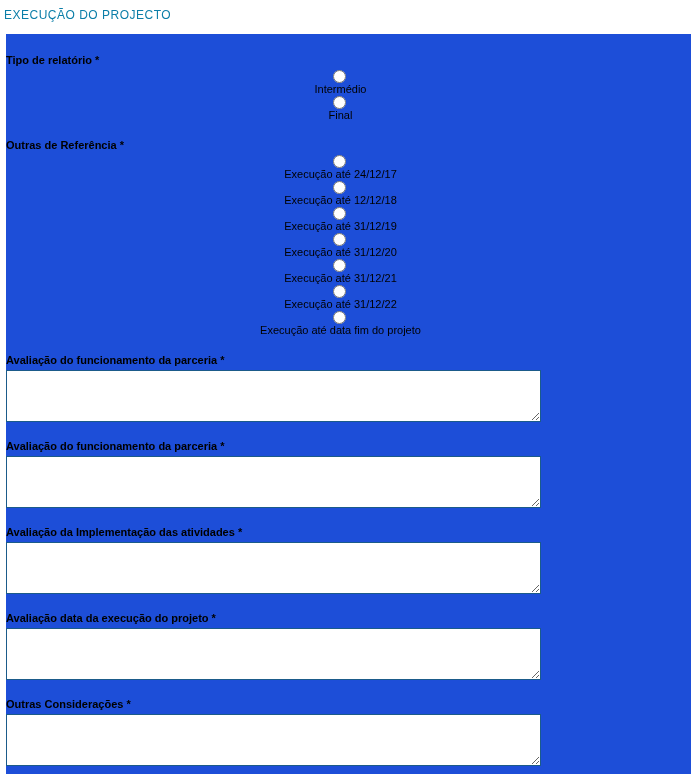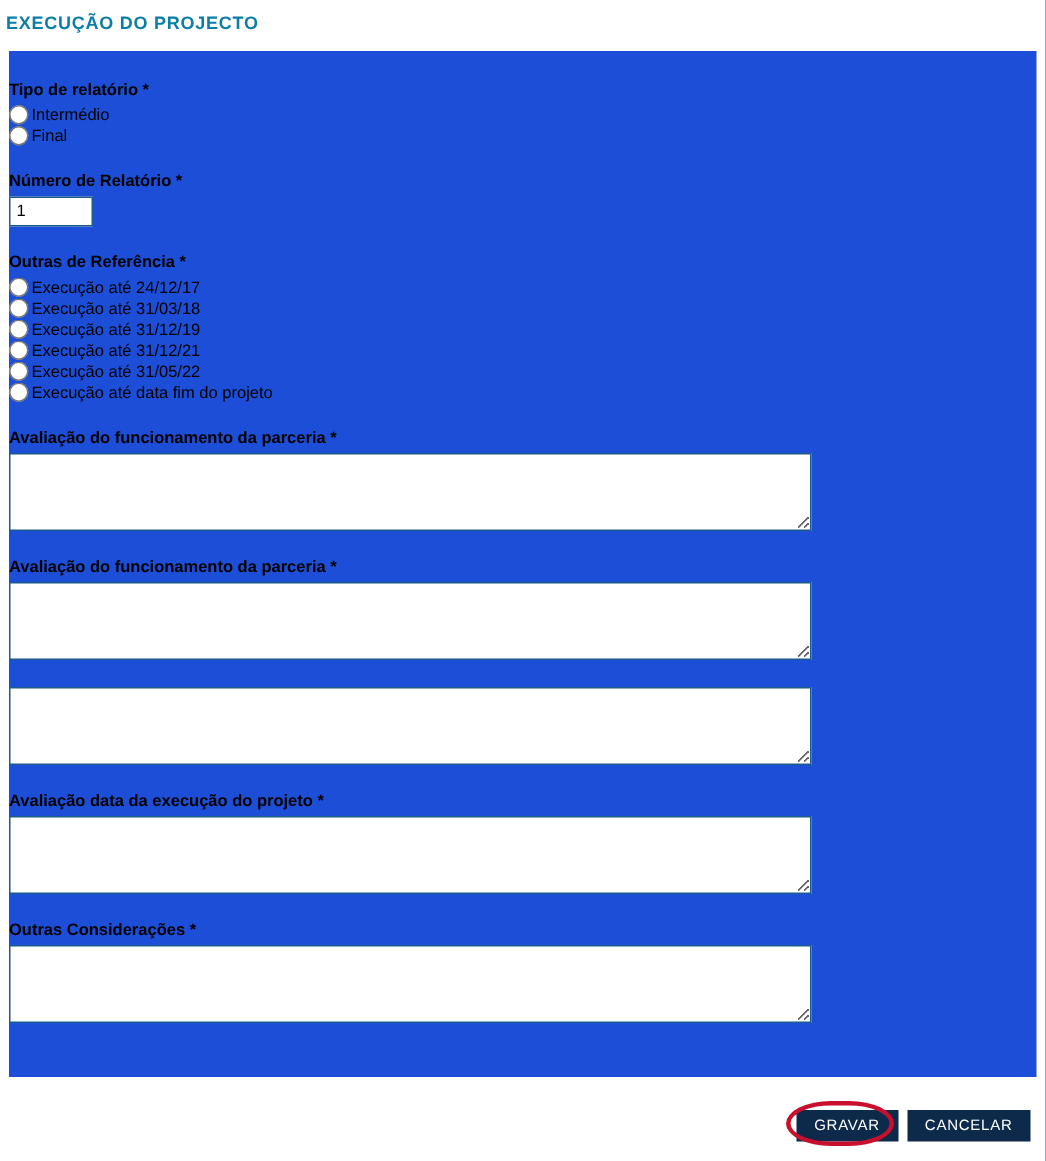--- a/index.html
+++ b/index.html
@@ -5,41 +5,42 @@
     * { box-sizing: border-box; margin: 0; padding: 0; }
     body {
       font-family: Arial, sans-serif;
       font-size: 11px;
       background: #fff;
       width: 697px;
     }
     .page-title {
       color: #0b7ea8;
       font-size: 12px;
-      font-weight: bold;
+      font-weight: normal;
       letter-spacing: 0.5px;
       padding: 8px 4px 12px 4px;
     }
     .form-wrap {
       background: #1d4ed8;
       padding: 20px 16px 16px 0;
       margin: 0 6px;
     }
     .field-group { margin-bottom: 18px; }
     .label {
       font-size: 11px;
       font-weight: bold;
       color: #000;
       margin-bottom: 4px;
       display: block;
     }
     .radio-row {
       display: flex;
       align-items: center;
       margin: 1px 0;
+      flex-direction: column;
     }
     .radio-row input[type="radio"] {
       margin-right: 2px;
       width: 13px; height: 13px;
     }
     .radio-row span { font-size: 11px; }
     .num-input {
       width: 56px;
       height: 20px;
       border: 1px solid #1b5b8a;
@@ -94,64 +95,65 @@
     <div class="radio-row">
       <input type="radio" name="tipo" style="">
       <span>Intermédio</span>
     </div>
     <div class="radio-row">
       <input type="radio" name="tipo" style="">
       <span>Final</span>
     </div>
   </div>
 
-  <div class="field-group">
-    <span class="label">Número de Relatório *</span>
-    <input class="num-input" type="text" value="1" style="">
-  </div>
 
   <div class="field-group">
     <span class="label">Outras de Referência *</span>
     <div class="radio-row">
       <input type="radio" name="periodo" style="">
       <span>Execução até 24/12/17</span>
     </div>
     <div class="radio-row">
       <input type="radio" name="periodo" style="">
-      <span>Execução até 31/03/18</span>
+      <span>Execução até 12/12/18</span>
     </div>
     <div class="radio-row">
       <input type="radio" name="periodo" style="">
       <span>Execução até 31/12/19</span>
     </div>
     <div class="radio-row">
       <input type="radio" name="periodo" style="">
+      <span>Execução até 31/12/20</span>
+    </div>
+    <div class="radio-row">
+      <input type="radio" name="periodo" style="">
       <span>Execução até 31/12/21</span>
     </div>
     <div class="radio-row">
       <input type="radio" name="periodo" style="">
-      <span>Execução até 31/05/22</span>
+      <span>Execução até 31/12/22</span>
     </div>
     <div class="radio-row">
       <input type="radio" name="periodo" style="">
       <span>Execução até data fim do projeto</span>
     </div>
   </div>
 
   <div class="field-group">
     <span class="label">Avaliação do funcionamento da parceria *</span>
     <textarea class="ta" style=""></textarea>
   </div>
 
   <div class="field-group">
     <span class="label">Avaliação do funcionamento da parceria *</span>
     <textarea class="ta" style=""></textarea>
   </div>
 
   <div class="field-group">
+    <span class="label">Avaliação da Implementação das atividades *</span>
     <textarea class="ta" style=""></textarea>
   </div>
 
   <div class="field-group">
     <span class="label">Avaliação data da execução do projeto *</span>
     <textarea class="ta" style=""></textarea>
   </div>
 
   <div class="field-group" style="margin-bottom:20px">
     <span class="label">Outras Considerações *</span>

